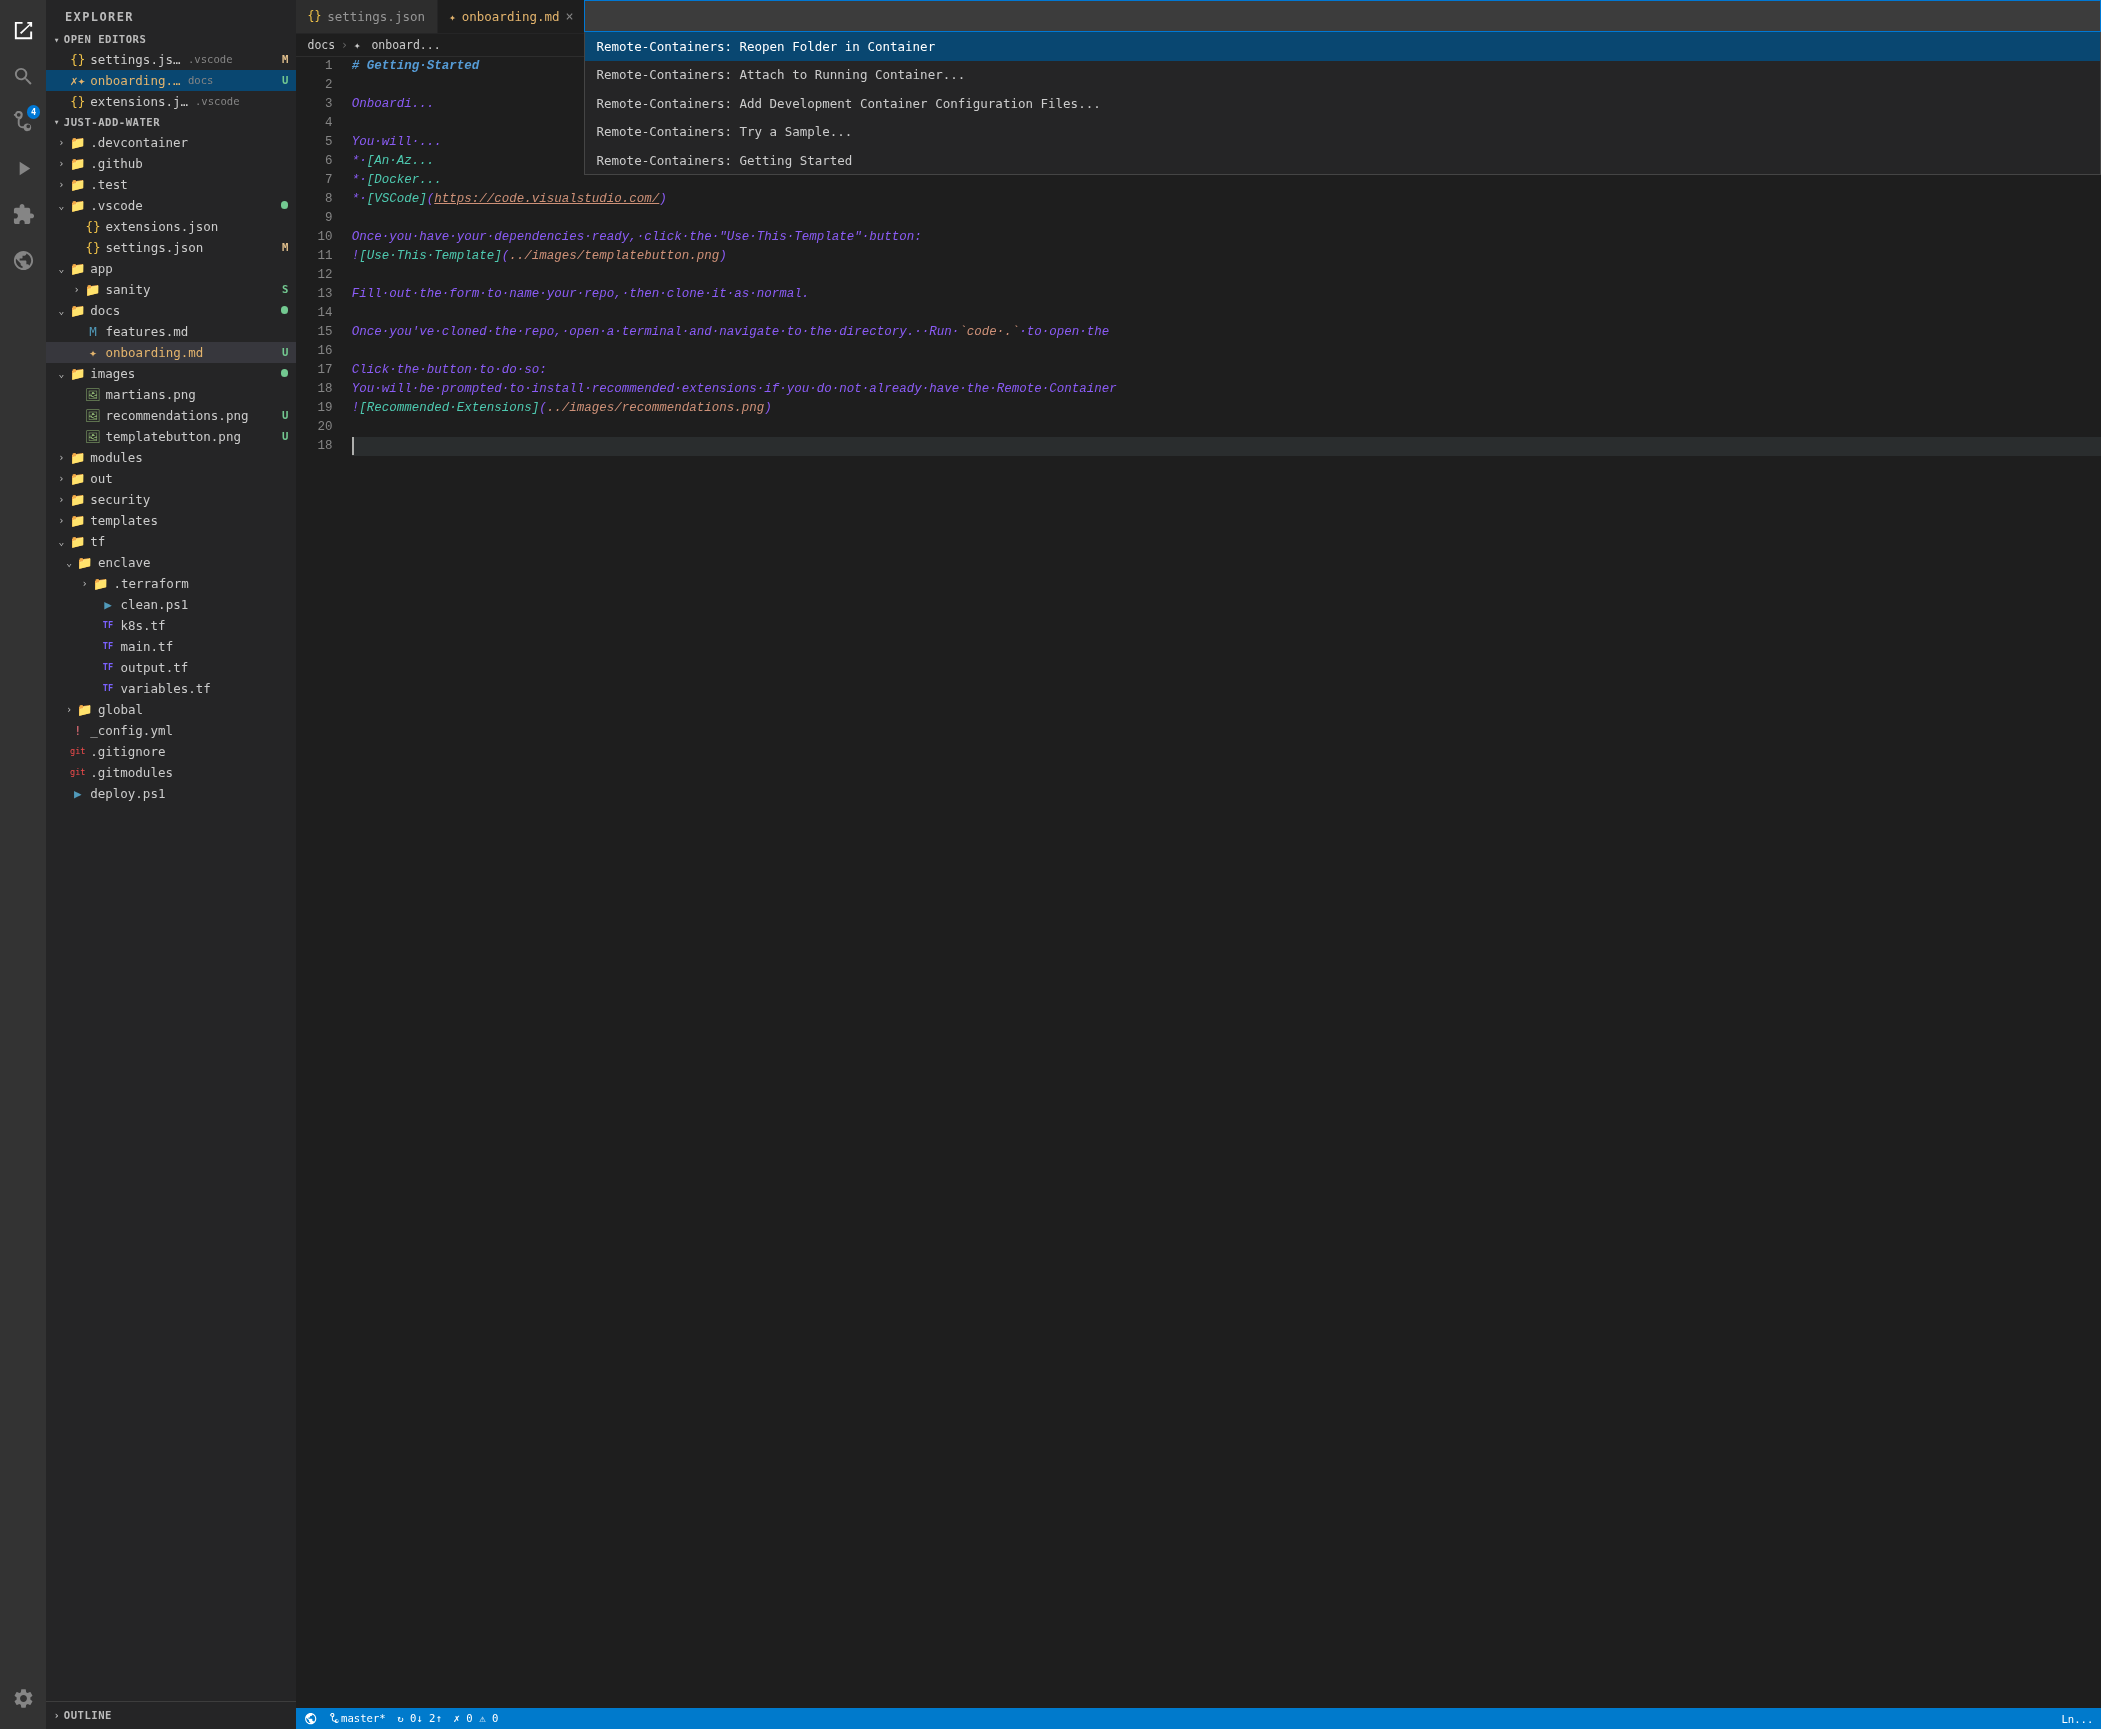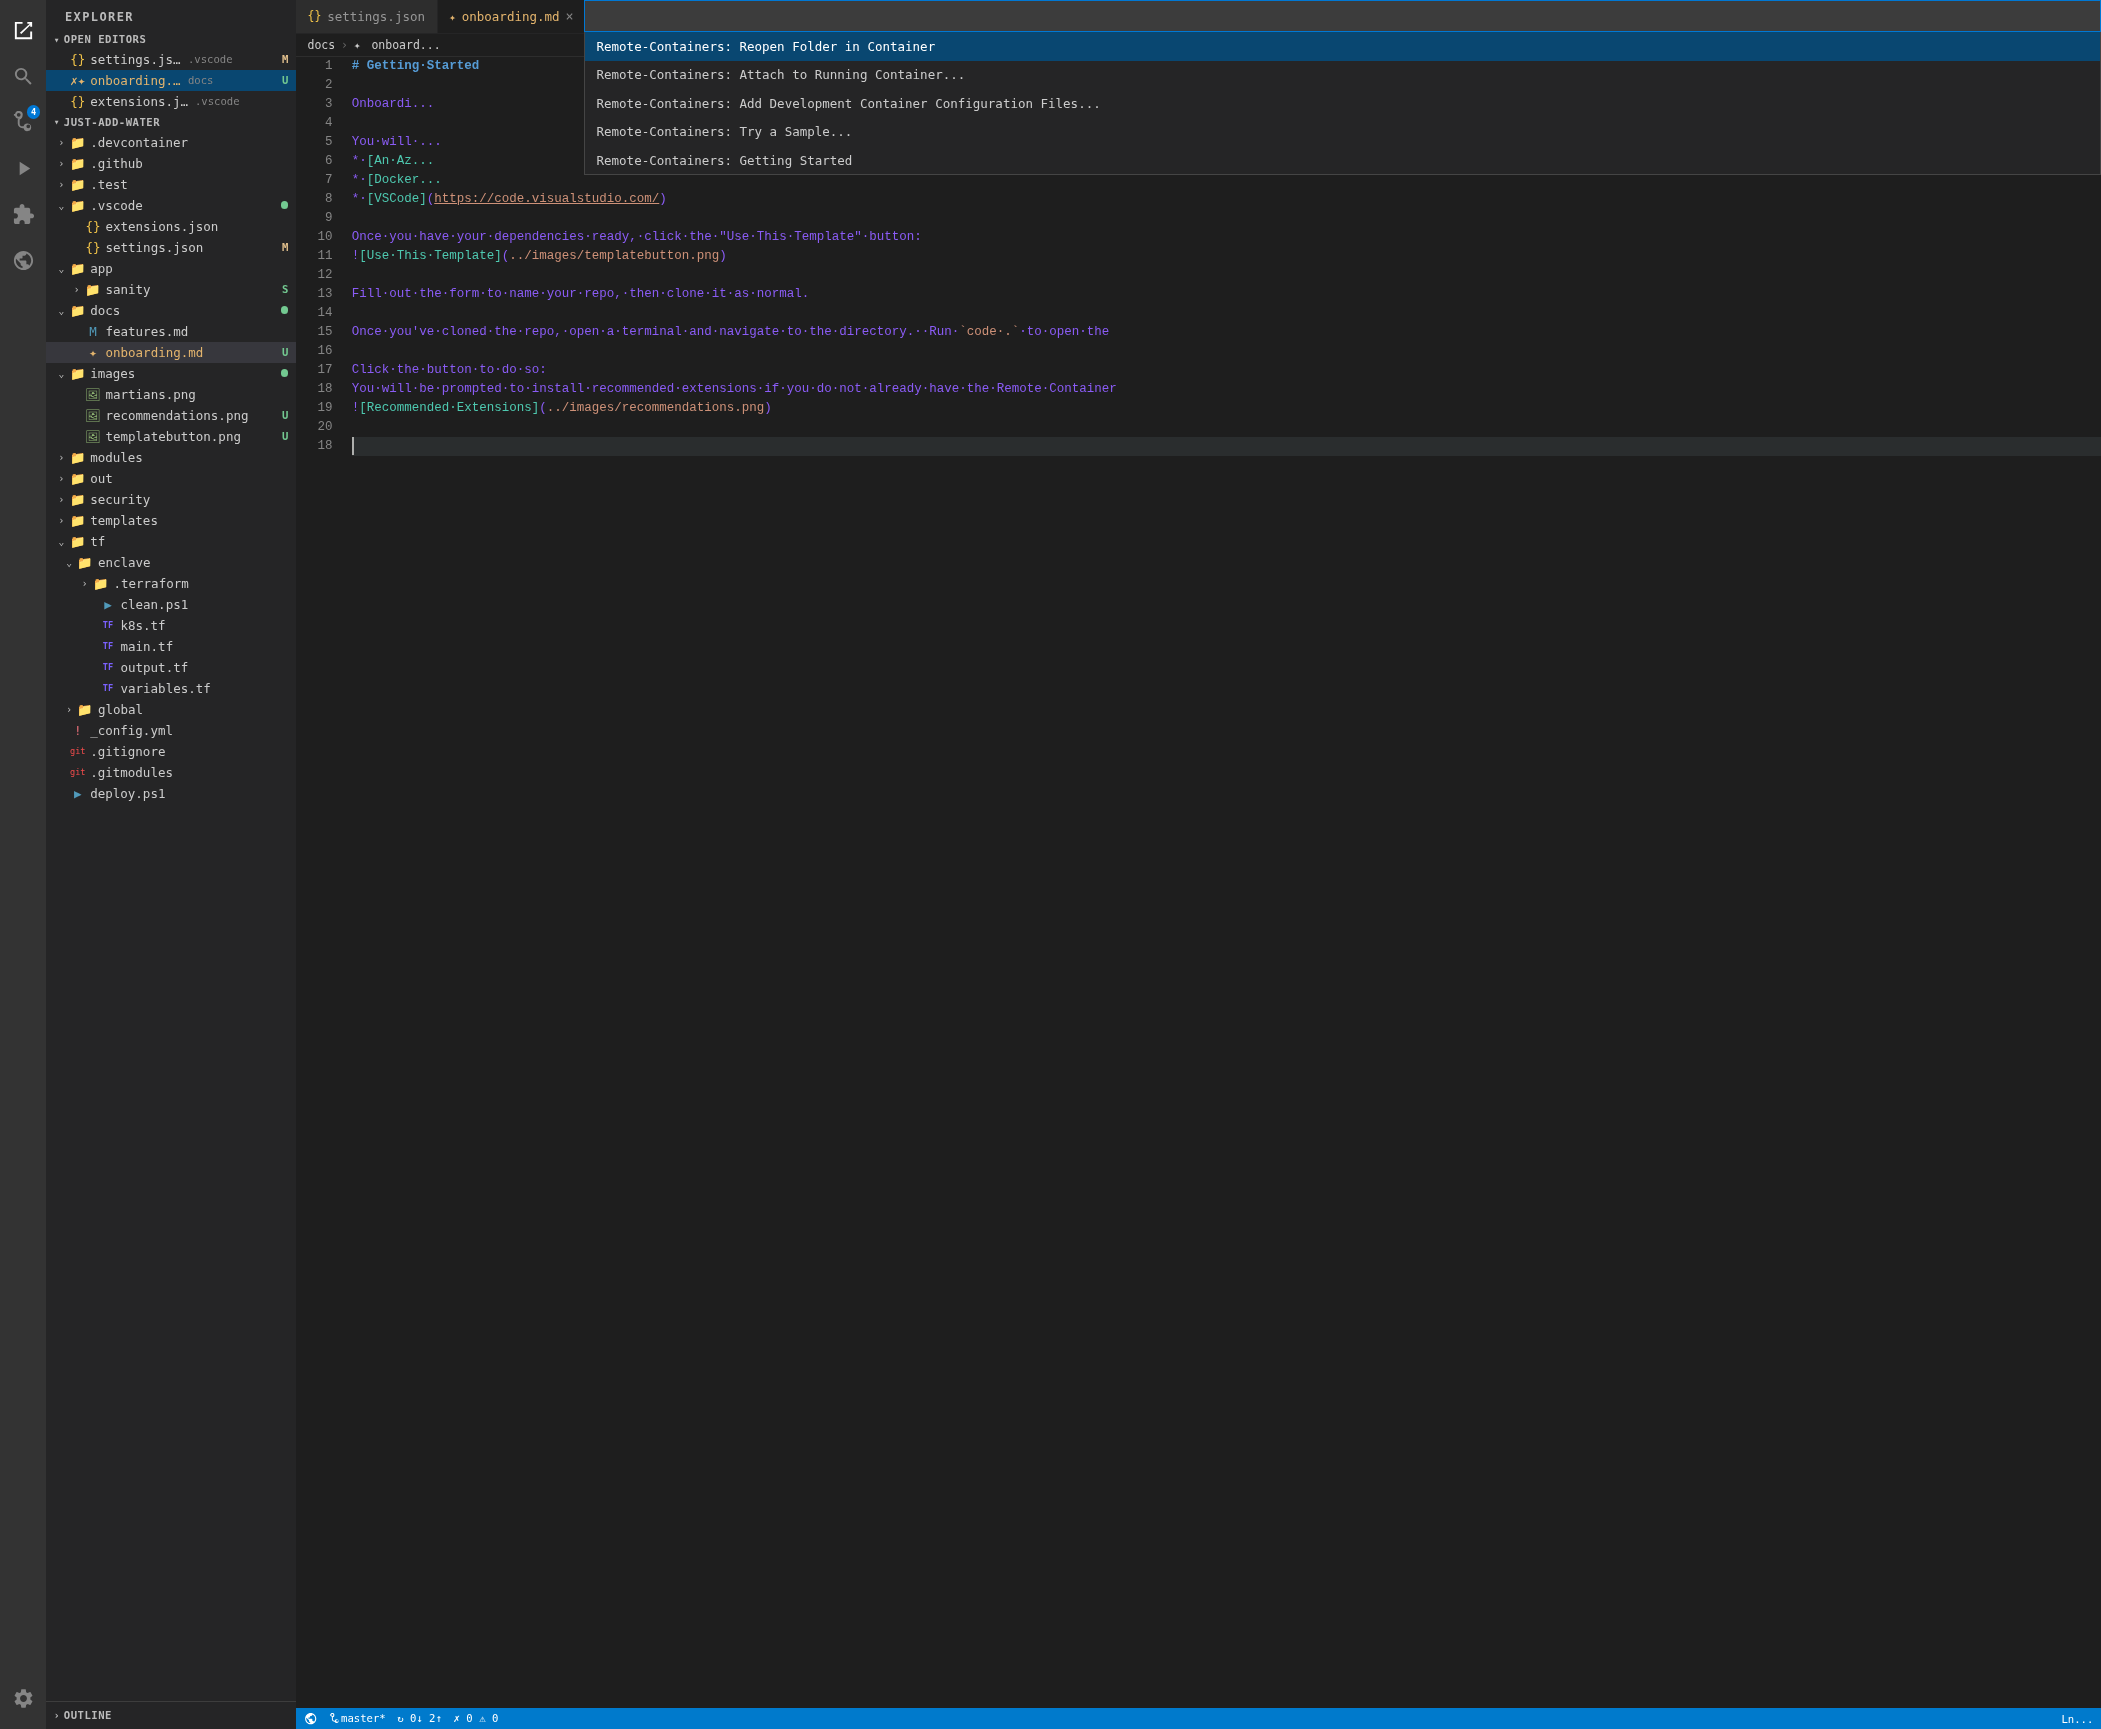--- a/index.html
+++ b/index.html
@@ -290,20 +290,21 @@
       display: flex;
       align-items: center;
       justify-content: flex-end;
     }
     .code-area {
       flex: 1;
       overflow: auto;
       padding-left: 7.7px;
       color: #d4d4d4;
       line-height: 1.5;
+      font-style: italic;
     }
     .code-area::-webkit-scrollbar { height: 7.7px; width: 7.7px; }
     .code-area::-webkit-scrollbar-thumb { background: #424242; }
 
     .code-line {
       height: 19px;
       display: flex;
       align-items: center;
       white-space: pre;
       font-size: 12.5px;

